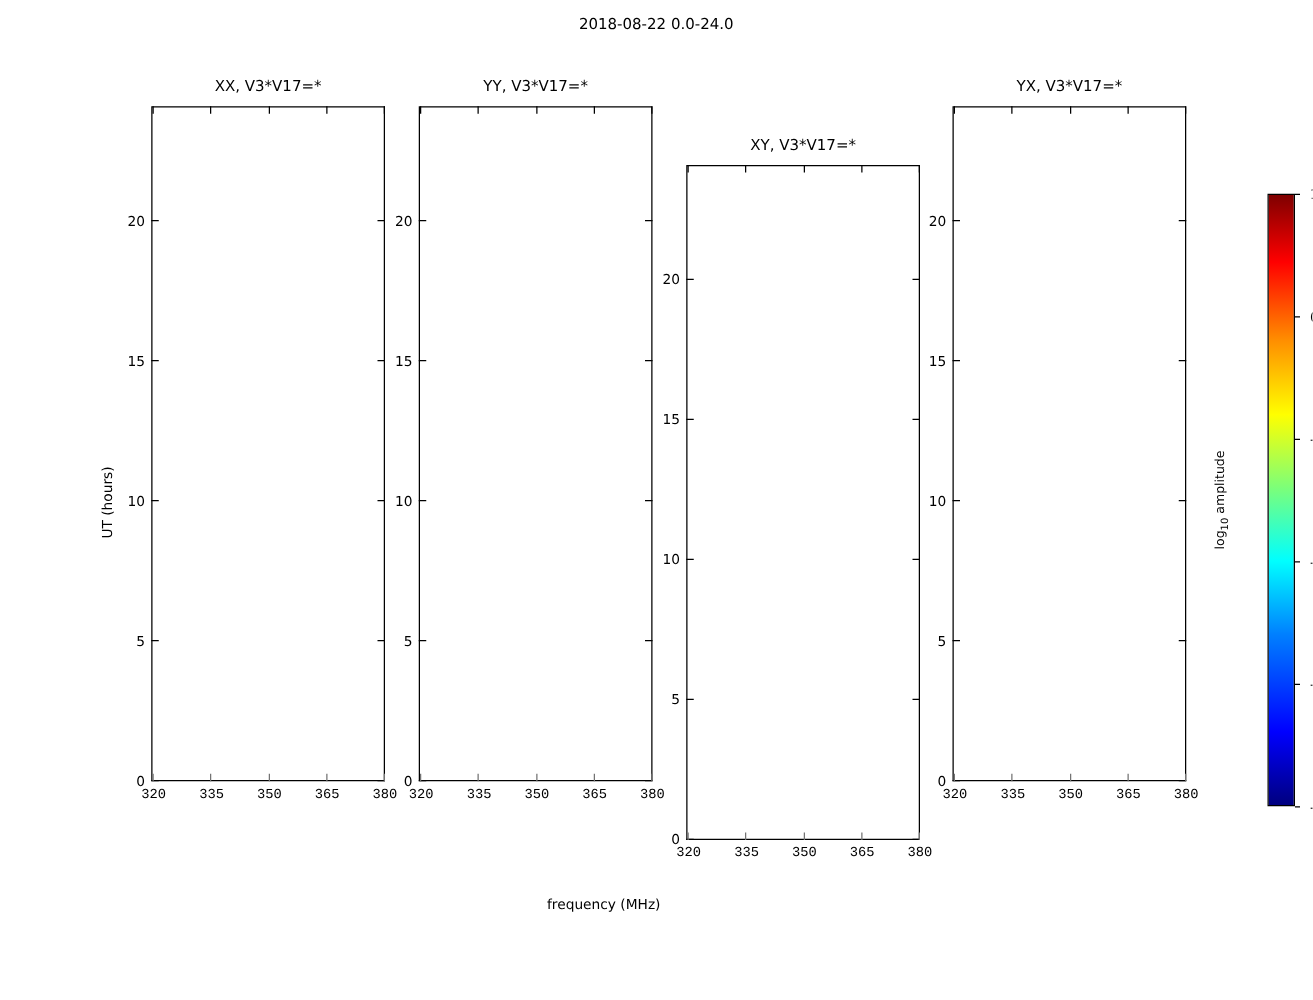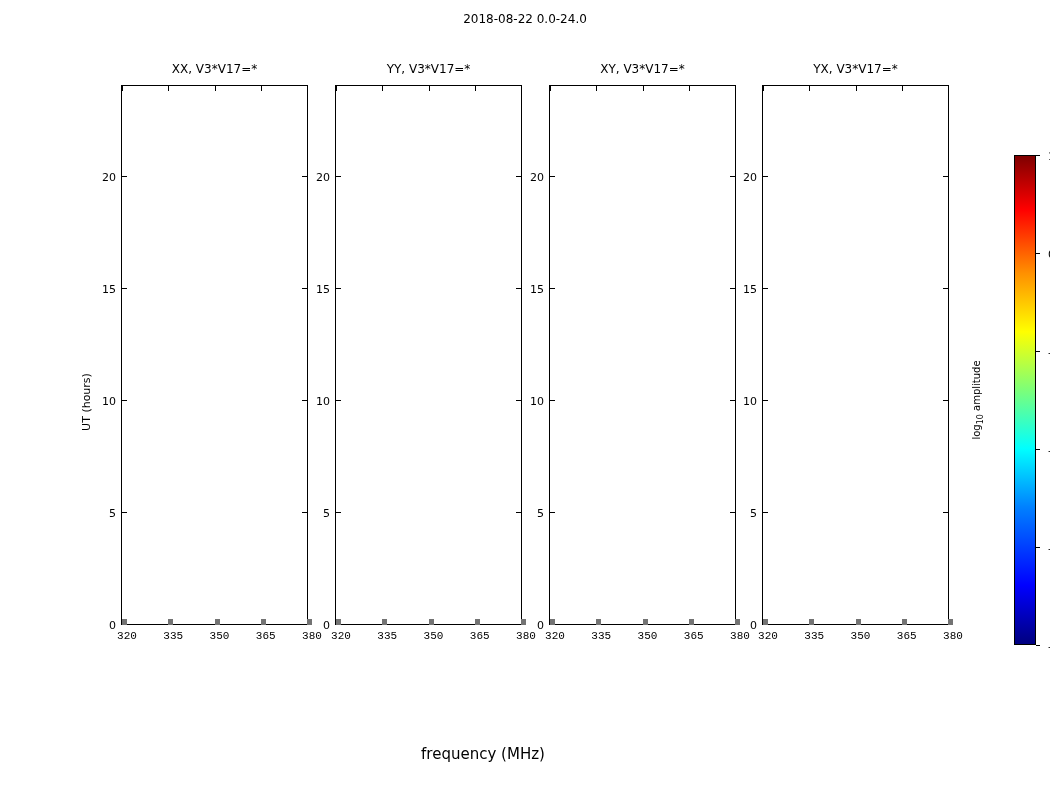--- a/index.html
+++ b/index.html
@@ -77,21 +77,21 @@
     font-size: 11px;
     white-space: nowrap;
   }
 
   
   .xtick {
     position: absolute;
     bottom: -1px;
     height: 6px;
     width: 0;
-    border-left: 5px solid #737373;
+    border-left: 1px solid #737373;
     font-family: Liberation Mono, monospace;
   }
   .xtick-t {
     position: absolute;
     top: -1px;
     height: 6px;
     width: 0;
     border-left: 1px solid #000;
   }
   .xtick-label {
@@ -108,23 +108,23 @@
     position: absolute;
     left: 86px;
     top: 402px;
     transform: translate(-50%, -50%) rotate(-90deg);
     font-size: 11px;
     white-space: nowrap;
   }
   #xlabel {
     position: absolute;
     left: 483px;
-    top: 745px;
+    top: 717px;
     transform: translateX(-50%);
-    font-size: 15px;
+    font-size: 11px;
     white-space: nowrap;
   }
 
   
   #cbar-wrap {
     position: absolute;
     left: 1014px;
     top: 155px;
     width: 22px;
     height: 490px;
@@ -267,21 +267,21 @@
         <span class="xtick-label">365</span>
       </div>
     <div class="xtick-t" style="left:75%"></div>
     <div class="xtick" style="left:100%">
         <span class="xtick-label">380</span>
       </div>
     <div class="xtick-t" style="left:100%"></div>
   </div>
 </div>
 
-<div class="panel" id="panel-2" style="left:549px;">
+<div class="panel" id="panel-2" style="left:549px;margin-top:47px;">
   <div class="ptitle">XY, V3*V17=*</div>
   <div class="axes">
     <div class="ytick" style="top:100%">
         <span class="ytick-label">0</span>
       </div>
     <div class="ytick-r" style="top:100%"></div>
     <div class="ytick" style="top:79.167%">
         <span class="ytick-label">5</span>
       </div>
     <div class="ytick-r" style="top:79.167%"></div>

